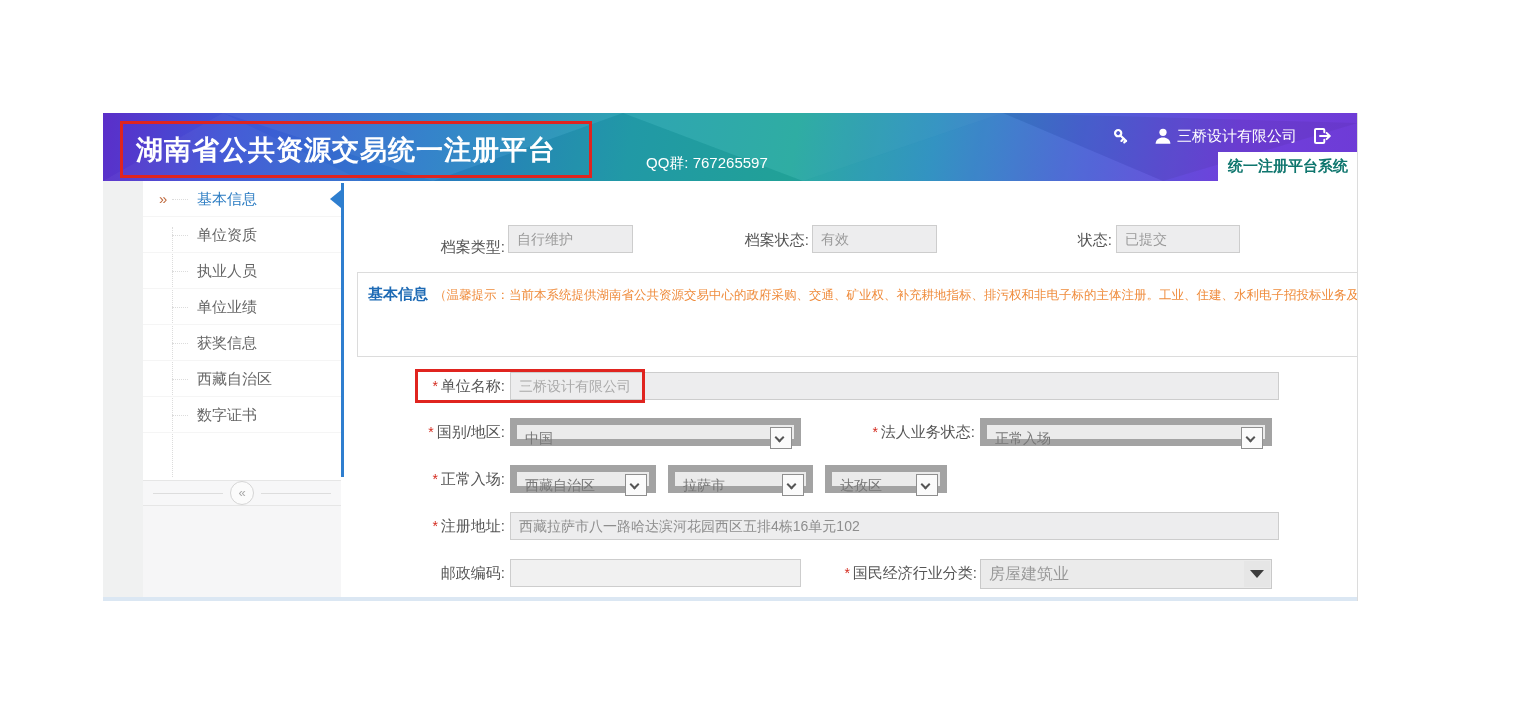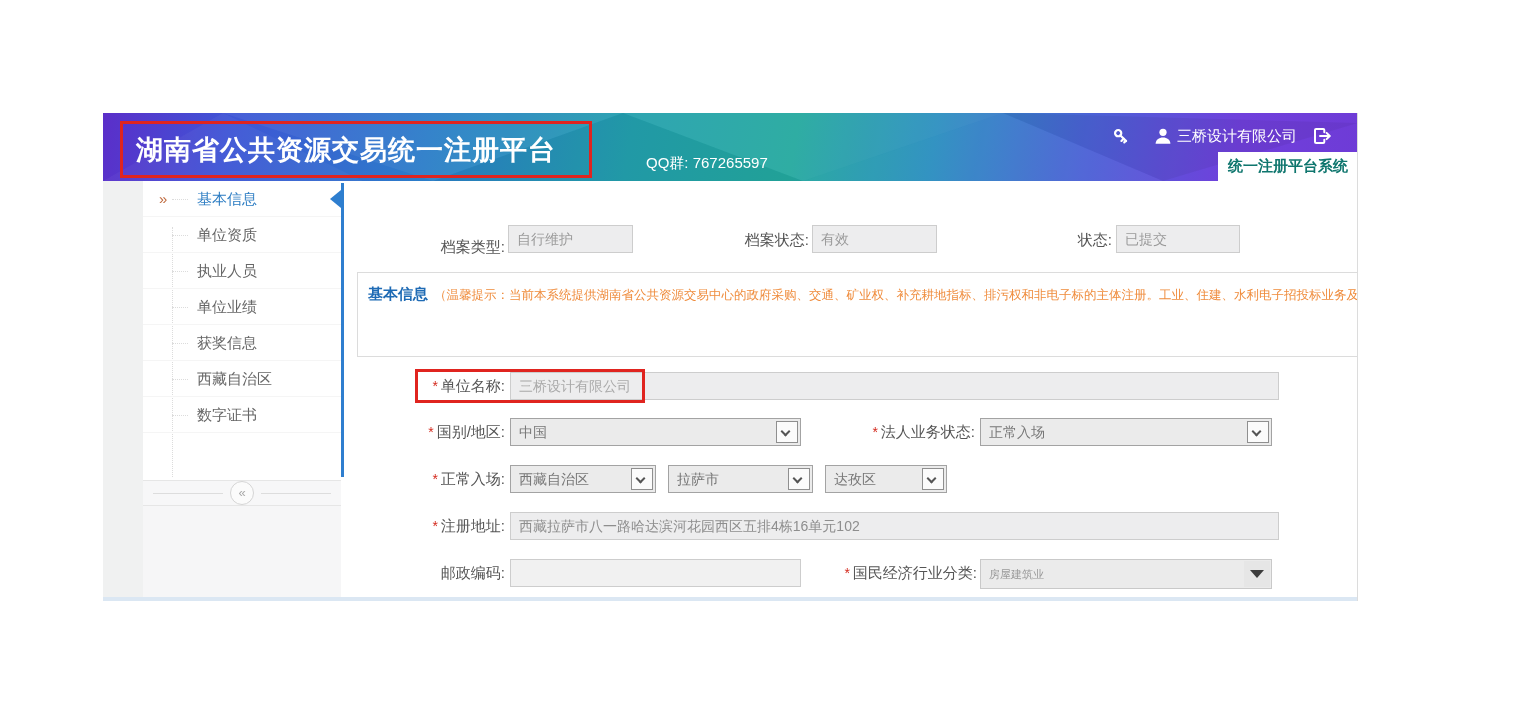--- a/index.html
+++ b/index.html
@@ -58,36 +58,36 @@
     font-size:13px; text-align:center; line-height:22px; cursor:pointer; }
   .sb-bottom { position:absolute; left:40px; top:393px; width:198px; height:95px; background:#f6f6f7; }
 
   
   .content { position:absolute; left:241px; top:68px; width:1014px; height:420px; background:#fff; }
   .flabel { position:absolute; font-size:15px; color:#555; text-align:right; white-space:nowrap; }
   .req { color:#d42a1e; margin-right:3px; font-size:14px; }
   .ro { position:absolute; height:28px; background:#ededee; border:1px solid #cdcdcd;
     color:#9a9a9a; font-size:14px; line-height:26px; padding-left:8px;
     overflow:hidden; white-space:nowrap; }
-  .sel { position:absolute; height:28px; background:#ebebeb; border:1px solid #a3a3a3;
+  .sel { position:absolute; height:28px; background:#ebebeb; border:7px solid #a3a3a3;
     color:#777; font-size:14px; line-height:26px; padding-left:8px; white-space:nowrap; cursor:default; }
   .vbox { position:absolute; right:2px; top:2px; width:22px; height:22px;
     background:#fbfbfb; border:1px solid #8f8f8f; }
   .vchev { position:absolute; right:8px; top:6px; width:7px; height:7px;
     border-right:2px solid #555; border-bottom:2px solid #555; transform:rotate(45deg); }
   .section-panel { position:absolute; left:13px; top:91px; width:1010px; height:85px;
     border:1px solid #dcdcdc; padding:12px 0 0 10px; white-space:nowrap; overflow:hidden; }
   .sec-title { color:#1f6bb5; font-weight:bold; font-size:15px; margin-right:6px; }
   .tip { color:#ef8b3b; font-size:12.5px; }
   .tip-line2 { margin-top:18px; }
   .tip-blue { color:#7d9cc6; font-size:12.5px; }
   .red-note { position:absolute; border:3px solid #e0241f; pointer-events:none; }
   .note-unit { left:71px; top:188px; width:230px; height:34px; }
   .combo { position:absolute; height:30px; background:#ebebeb; border:1px solid #c9c9c9;
-    color:#999; font-size:11px; line-height:28px; padding-left:8px; white-space:nowrap; cursor:default; }
+    color:#999; font-size:16px; line-height:28px; padding-left:8px; white-space:nowrap; cursor:default; }
   .dbox { position:absolute; right:1px; top:1px; width:26px; height:26px; background:#e6e6e6;
     display:flex; align-items:center; justify-content:center; }
   .dtri { width:0; height:0; border-left:7px solid transparent; border-right:7px solid transparent;
     border-top:8px solid #3d3d3d; }
   .bottom-band { position:absolute; left:0; bottom:0; width:1255px; height:4px; background:#dbe7f3; }
 </style>
 </head>
 <body>
 
 <div class="stage">

